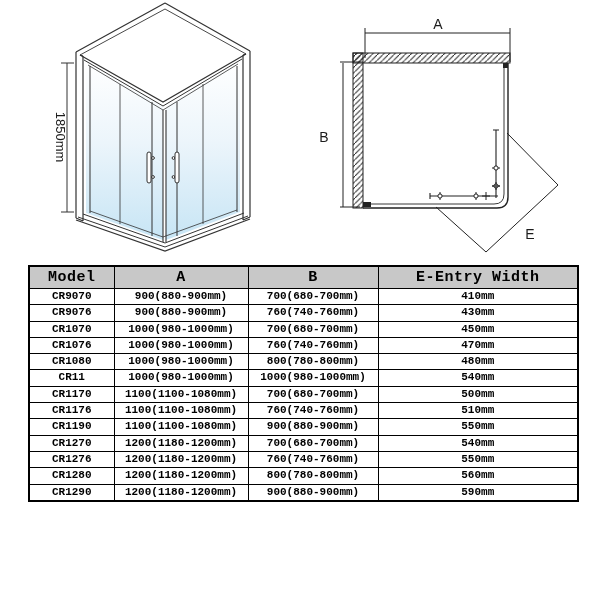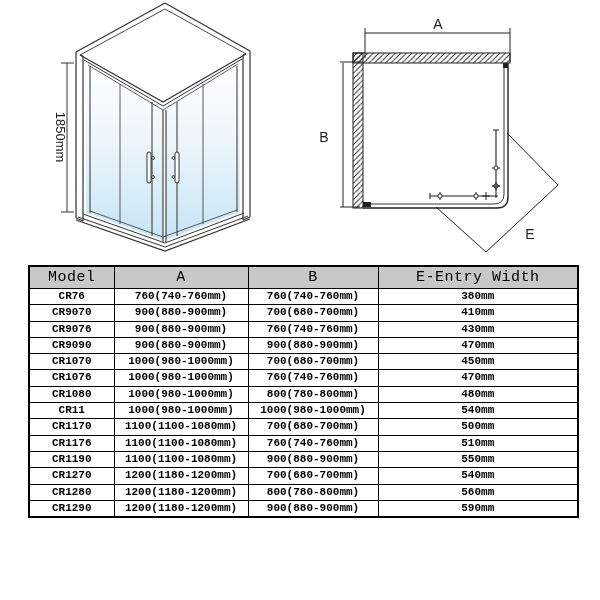--- a/index.html
+++ b/index.html
@@ -12,21 +12,21 @@
     border-collapse:collapse;table-layout:fixed;
     font-family:"Liberation Mono",monospace;font-weight:bold;color:#000;
   }
   table.spec col.c-model{width:85px;}
   table.spec col.c-a{width:134px;}
   table.spec col.c-b{width:130px;}
   table.spec col.c-e{width:200px;}
   table.spec{border:2px solid #000;}
   table.spec th{
     background:#c8c8c8;border:1px solid #000;height:21px;
-    font-size:15px;font-weight:normal;text-align:center;padding:0;
+    font-size:15px;font-weight:bold;text-align:center;padding:0;
     letter-spacing:0.5px;
   }
   table.spec td{
     border:1px solid #000;height:15.3px;line-height:15.3px;
     font-size:11px;text-align:center;padding:0;white-space:nowrap;
   }
   svg text{font-family:"Liberation Sans",sans-serif;fill:#1c1c1c;}
 </style>
 </head>
 <body>
@@ -148,42 +148,30 @@
     <thead>
       <tr>
         <th>Model</th>
         <th>A</th>
         <th>B</th>
         <th>E-Entry Width</th>
       </tr>
     </thead>
     <tbody>
         <tr>
-          <td>CR76</td>
-          <td>760(740-760mm)</td>
-          <td>760(740-760mm)</td>
-          <td>380mm</td>
-        </tr>
-        <tr>
           <td>CR9070</td>
           <td>900(880-900mm)</td>
           <td>700(680-700mm)</td>
           <td>410mm</td>
         </tr>
         <tr>
           <td>CR9076</td>
           <td>900(880-900mm)</td>
           <td>760(740-760mm)</td>
           <td>430mm</td>
-        </tr>
-        <tr>
-          <td>CR9090</td>
-          <td>900(880-900mm)</td>
-          <td>900(880-900mm)</td>
-          <td>470mm</td>
         </tr>
         <tr>
           <td>CR1070</td>
           <td>1000(980-1000mm)</td>
           <td>700(680-700mm)</td>
           <td>450mm</td>
         </tr>
         <tr>
           <td>CR1076</td>
           <td>1000(980-1000mm)</td>
@@ -220,20 +208,26 @@
           <td>900(880-900mm)</td>
           <td>550mm</td>
         </tr>
         <tr>
           <td>CR1270</td>
           <td>1200(1180-1200mm)</td>
           <td>700(680-700mm)</td>
           <td>540mm</td>
         </tr>
         <tr>
+          <td>CR1276</td>
+          <td>1200(1180-1200mm)</td>
+          <td>760(740-760mm)</td>
+          <td>550mm</td>
+        </tr>
+        <tr>
           <td>CR1280</td>
           <td>1200(1180-1200mm)</td>
           <td>800(780-800mm)</td>
           <td>560mm</td>
         </tr>
         <tr>
           <td>CR1290</td>
           <td>1200(1180-1200mm)</td>
           <td>900(880-900mm)</td>
           <td>590mm</td>

